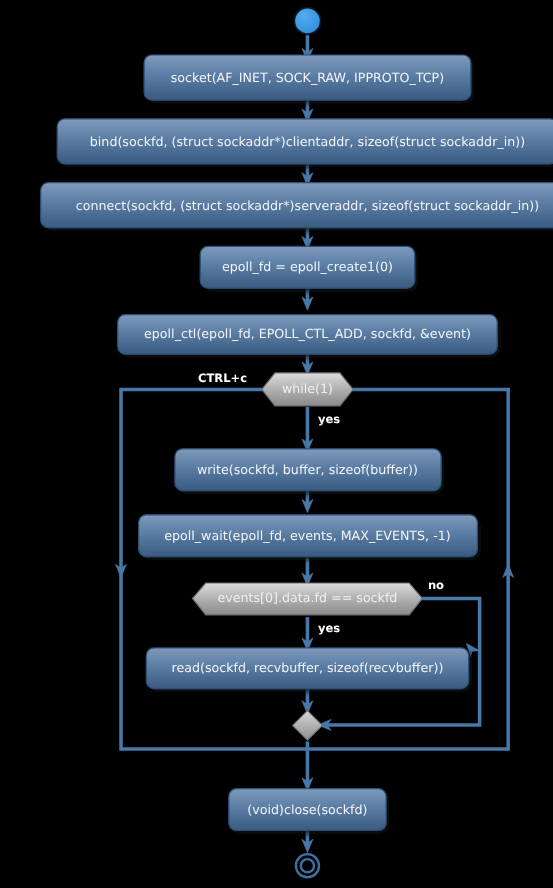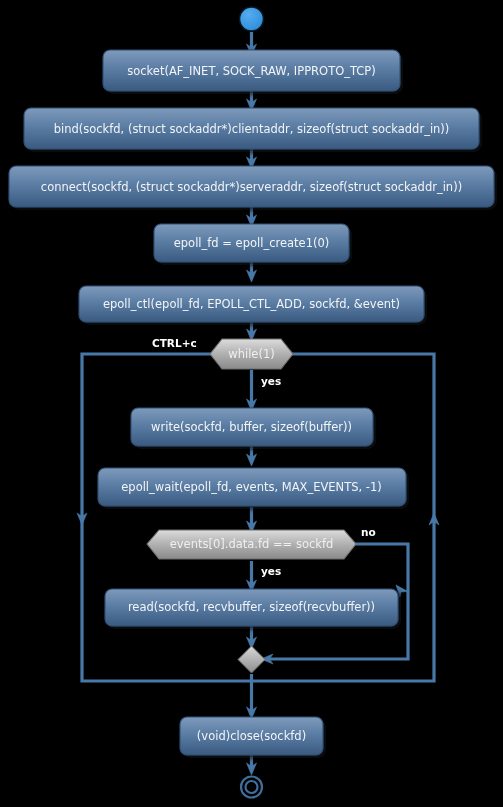--- a/index.html
+++ b/index.html
@@ -1,18 +1,18 @@
 <!DOCTYPE html>
 <html><head>
 <meta charset="utf-8">
 <style>
   html,body{margin:0;padding:0;background:#000;}
   body{width:503px;height:807px;overflow:hidden;
        font-family:"DejaVu Sans","Liberation Sans",sans-serif;}
-  #canvas{position:relative;width:426px;height:807px;background:#000;}
+  #canvas{position:relative;width:426px;height:807px;background:#000;padding-left:28px;}
   svg{display:block;}
   .nodelabel{
     fill:#f2f4f7; font-size:11.5px;
     font-family:"DejaVu Sans","Liberation Sans",sans-serif;
     text-anchor:middle; dominant-baseline:middle;
   }
   .condlabel{
     fill:#efefef; font-size:11.5px;
     font-family:"DejaVu Sans","Liberation Sans",sans-serif;
     text-anchor:middle; dominant-baseline:middle;

